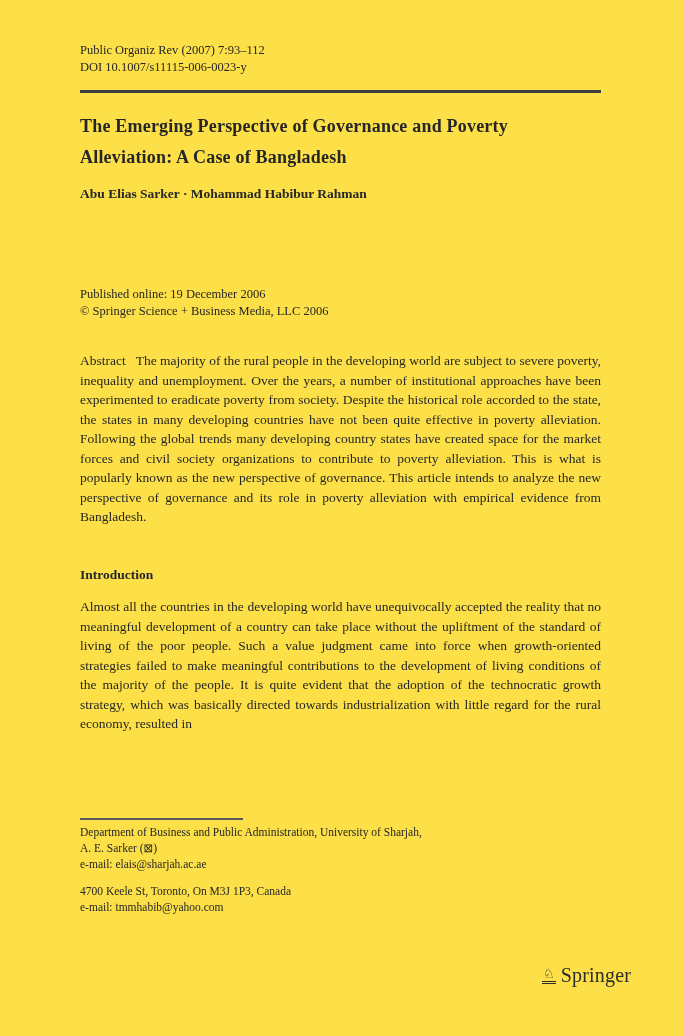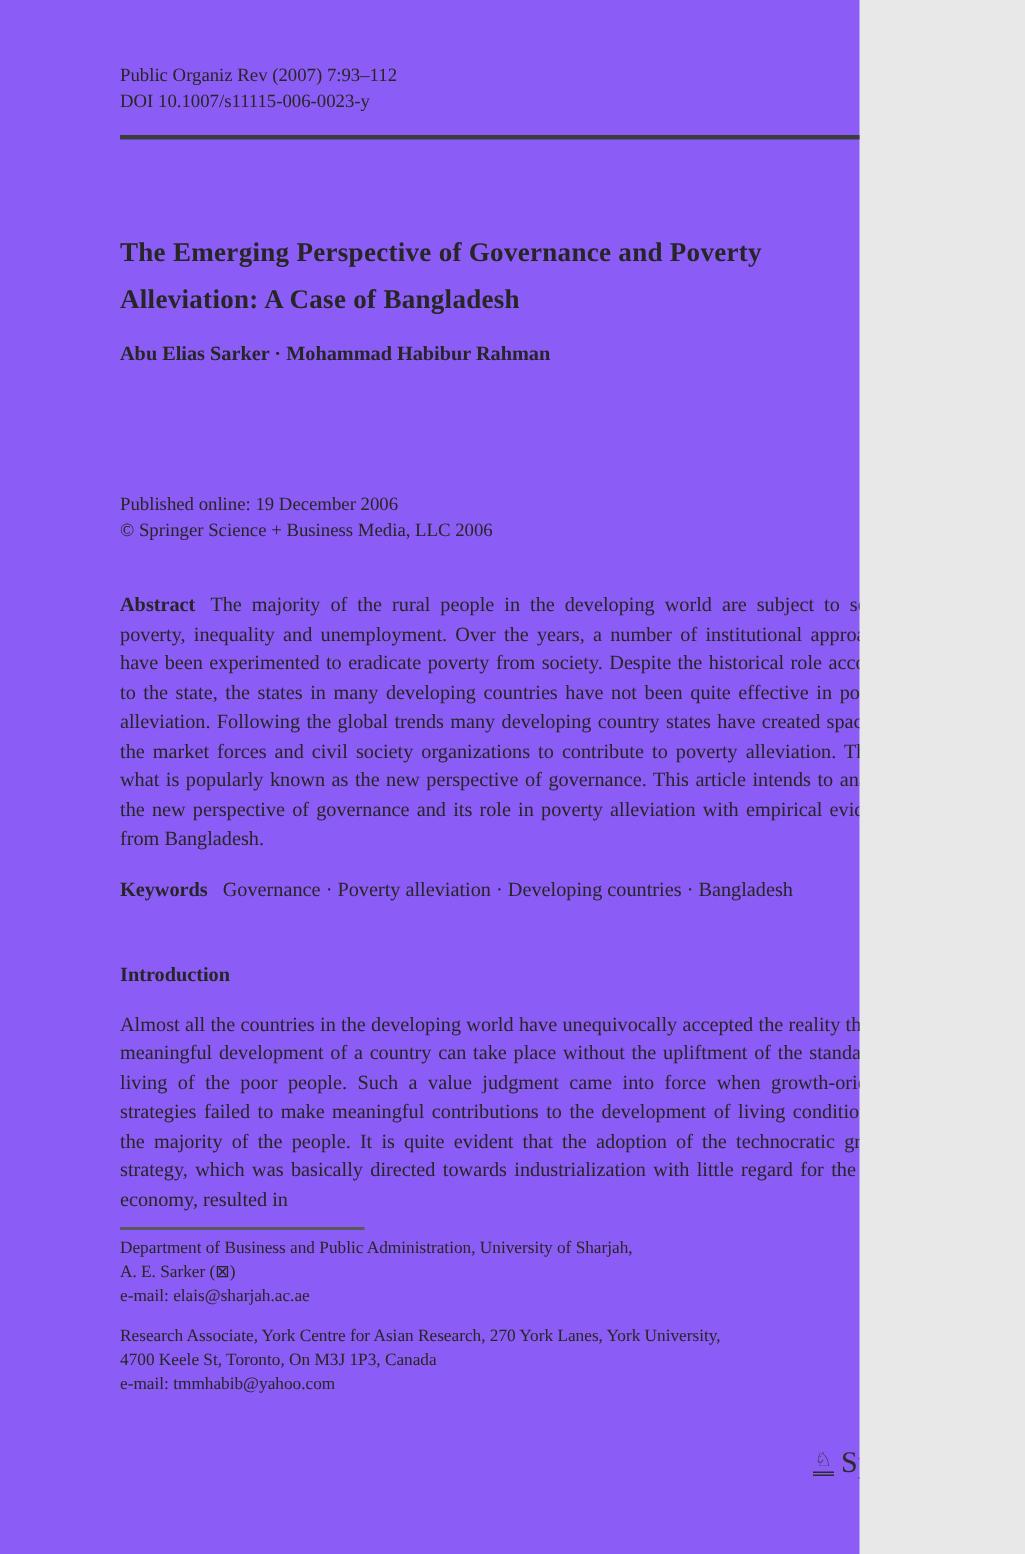--- a/index.html
+++ b/index.html
@@ -1,21 +1,21 @@
 <!DOCTYPE html>
 <html><head>
 <meta charset="utf-8">
 <style>
   * { margin: 0; padding: 0; box-sizing: border-box; }
   html, body { background: #e8e8e8; }
   .page {
     position: relative;
-    width: 573px;
+    width: 683px;
     height: 1036px;
-    background: #8b5cf6;
+    background: #fde047;
     font-family: "Liberation Serif", serif;
     color: #262626;
     overflow: hidden;
   }
   .content {
     position: absolute;
     left: 80px;
     top: 0;
     width: 521px;
   }
@@ -23,21 +23,21 @@
     margin-top: 42px;
     font-size: 12.5px;
     line-height: 16.5px;
   }
   .header-rule {
     margin-top: 15px;
     height: 3px;
     background: #3d3d3d;
   }
   .title {
-    margin-top: 60px;
+    margin-top: 18px;
     font-size: 18px;
     font-weight: bold;
     line-height: 31px;
     white-space: pre-line;
     letter-spacing: 0.2px;
   }
   .authors {
     margin-top: 12px;
     font-size: 13.5px;
     font-weight: bold;
@@ -52,21 +52,21 @@
     font-size: 13.5px;
     line-height: 19.5px;
     text-align: justify;
   }
   .abstract { margin-top: 32px; }
   .keywords {
     margin-top: 14px;
     font-size: 13.5px;
     line-height: 19.5px;
   }
-  .b { font-weight: bold; }
+  .b { font-weight: normal; }
   .label-gap { margin-right: 10px; }
   .section-heading {
     margin-top: 38px;
     font-size: 13.5px;
     font-weight: bold;
     line-height: 19.5px;
     font-family: Liberation Serif, serif;
   }
   .intro { margin-top: 13px; }
   .footnotes {
@@ -124,36 +124,34 @@
 
     <div class="authors">Abu Elias Sarker · Mohammad Habibur Rahman</div>
 
     <div class="pub-block">
       <div>Published online: 19 December 2006</div>
       <div>© Springer Science + Business Media, LLC 2006</div>
     </div>
 
     <p class="para abstract"><span class="b label-gap">Abstract</span><span>The majority of the rural people in the developing world are subject to severe poverty, inequality and unemployment. Over the years, a number of institutional approaches have been experimented to eradicate poverty from society. Despite the historical role accorded to the state, the states in many developing countries have not been quite effective in poverty alleviation. Following the global trends many developing country states have created space for the market forces and civil society organizations to contribute to poverty alleviation. This is what is popularly known as the new perspective of governance. This article intends to analyze the new perspective of governance and its role in poverty alleviation with empirical evidence from Bangladesh.</span></p>
 
-    <p class="keywords"><span class="b label-gap">Keywords</span><span>Governance · Poverty alleviation · Developing countries · Bangladesh</span></p>
 
     <h2 class="section-heading">Introduction</h2>
 
     <p class="para intro">Almost all the countries in the developing world have unequivocally accepted the reality that no meaningful development of a country can take place without the upliftment of the standard of living of the poor people. Such a value judgment came into force when growth-oriented strategies failed to make meaningful contributions to the development of living conditions of the majority of the people. It is quite evident that the adoption of the technocratic growth strategy, which was basically directed towards industrialization with little regard for the rural economy, resulted in</p>
   </div>
 
   <div class="footnotes">
     <div class="fn-rule"></div>
     <div class="fn">
       <div>Department of Business and Public Administration, University of Sharjah,</div>
       <div>A. E. Sarker (⊠)</div>
       <div>e-mail: elais@sharjah.ac.ae</div>
     </div>
     <div class="fn">
-      <div>Research Associate, York Centre for Asian Research, 270 York Lanes, York University,</div>
       <div>4700 Keele St, Toronto, On M3J 1P3, Canada</div>
       <div>e-mail: tmmhabib@yahoo.com</div>
     </div>
   </div>
 
   <div class="publisher">
     <span class="horse">♘</span>
     <span class="pubname">Springer</span>
   </div>
 </div>

